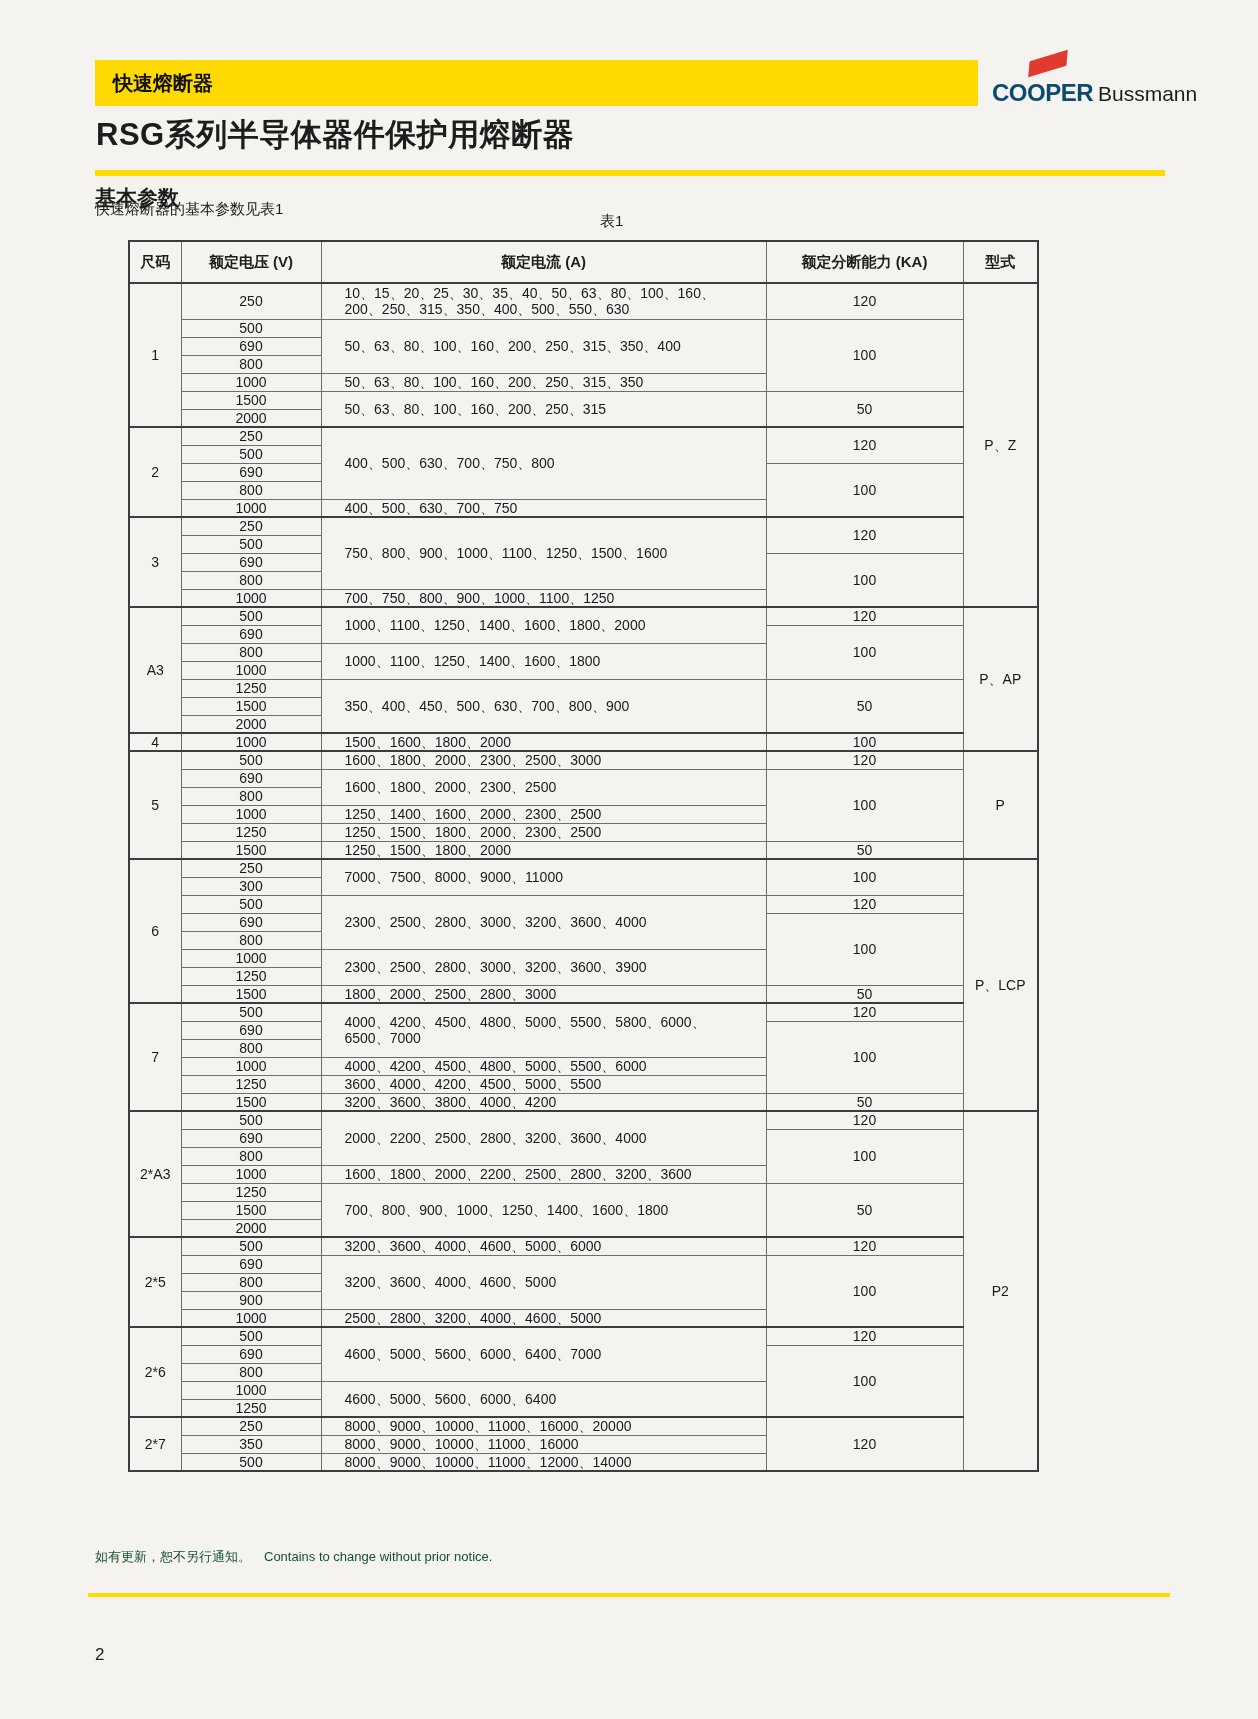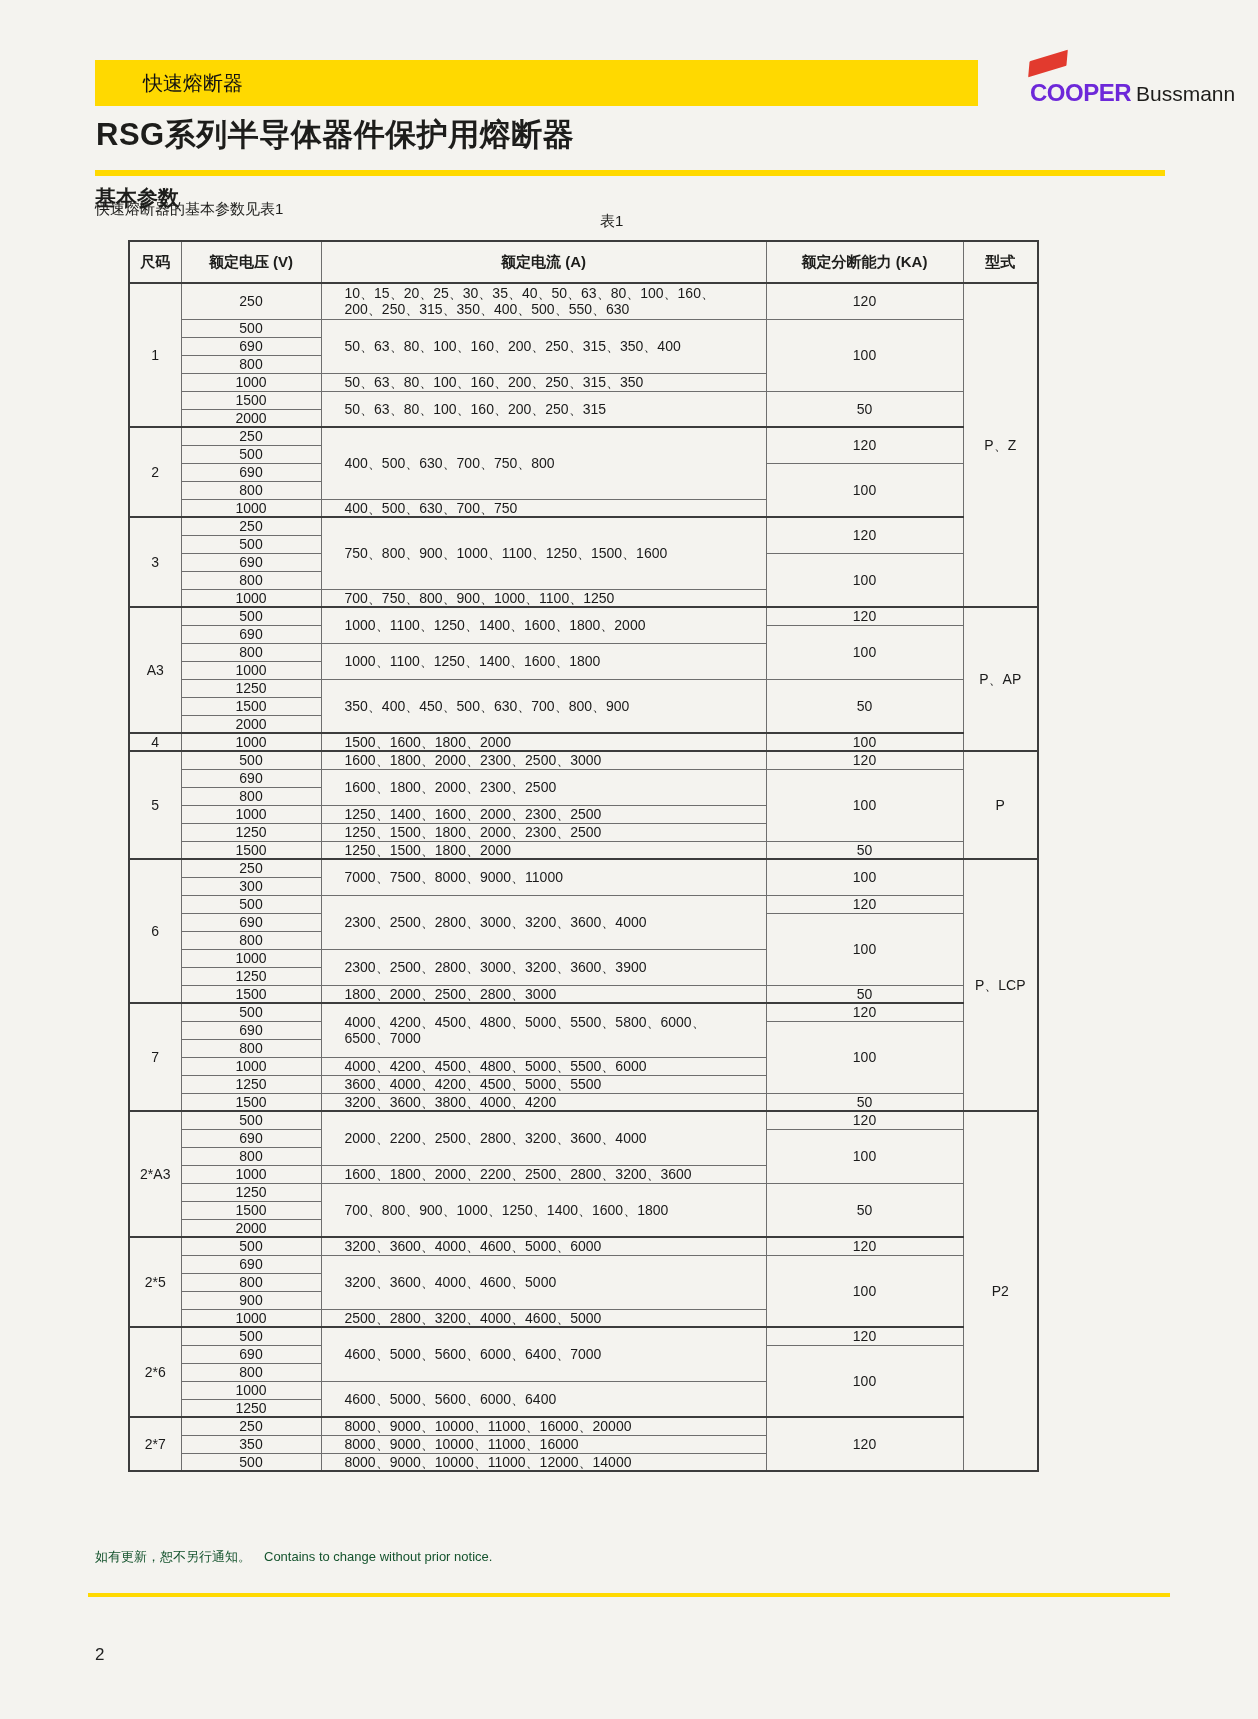--- a/index.html
+++ b/index.html
@@ -8,29 +8,29 @@
     position:relative;
     background:#f4f3ef;
     font-family:"Liberation Sans","DejaVu Sans",sans-serif;
     color:#1d1d1b;
   }
   
   .banner {
     position:absolute; left:95px; top:60px; width:883px; height:46px;
     background:#ffd900; display:flex; align-items:center;
   }
-  .banner-label { font-size:20px; font-weight:normal; padding-left:18px; color:#111;margin-left:30px; }
+  .banner-label { font-size:20px; font-weight:bold; padding-left:18px; color:#111; }
   
   .logo { position:absolute; left:992px; top:54px; width:210px; height:56px; }
   .logo-flag {
     position:absolute; left:36px; top:2px; width:40px; height:15px;
     background:#e23a2e; transform:rotate(-17deg) skewX(-22deg); border-radius:1px;
   }
   .logo-text { position:absolute; left:0; top:25px; white-space:nowrap; }
-  .logo-cooper { font-size:24px; font-weight:bold; letter-spacing:-0.5px; color:#6d28d9;margin-left:38px; }
+  .logo-cooper { font-size:24px; font-weight:bold; letter-spacing:-0.5px; color:#0c4a6e; }
   .logo-bussmann { font-size:21px; margin-left:5px; color:#1d1d1b; }
   
   .page-title { position:absolute; left:96px; top:114px; font-size:31px; font-weight:bold; letter-spacing:0.5px; }
   .title-rule { position:absolute; left:95px; top:170px; width:1070px; height:6px; background:#ffd900; }
   .section-heading { position:absolute; left:95px; top:184px; font-size:21px; font-weight:bold; }
   .section-subtitle { position:absolute; left:95px; top:200px; font-size:15px; }
   .table-caption { position:absolute; left:572px; top:212px; font-size:15px;margin-left:28px; }
   
   .tablewrap { position:absolute; left:128px; top:240px; width:828px; }
   table { border-collapse:collapse; table-layout:fixed; width:909px; border:2px solid #3c3c3c; background:transparent; }

